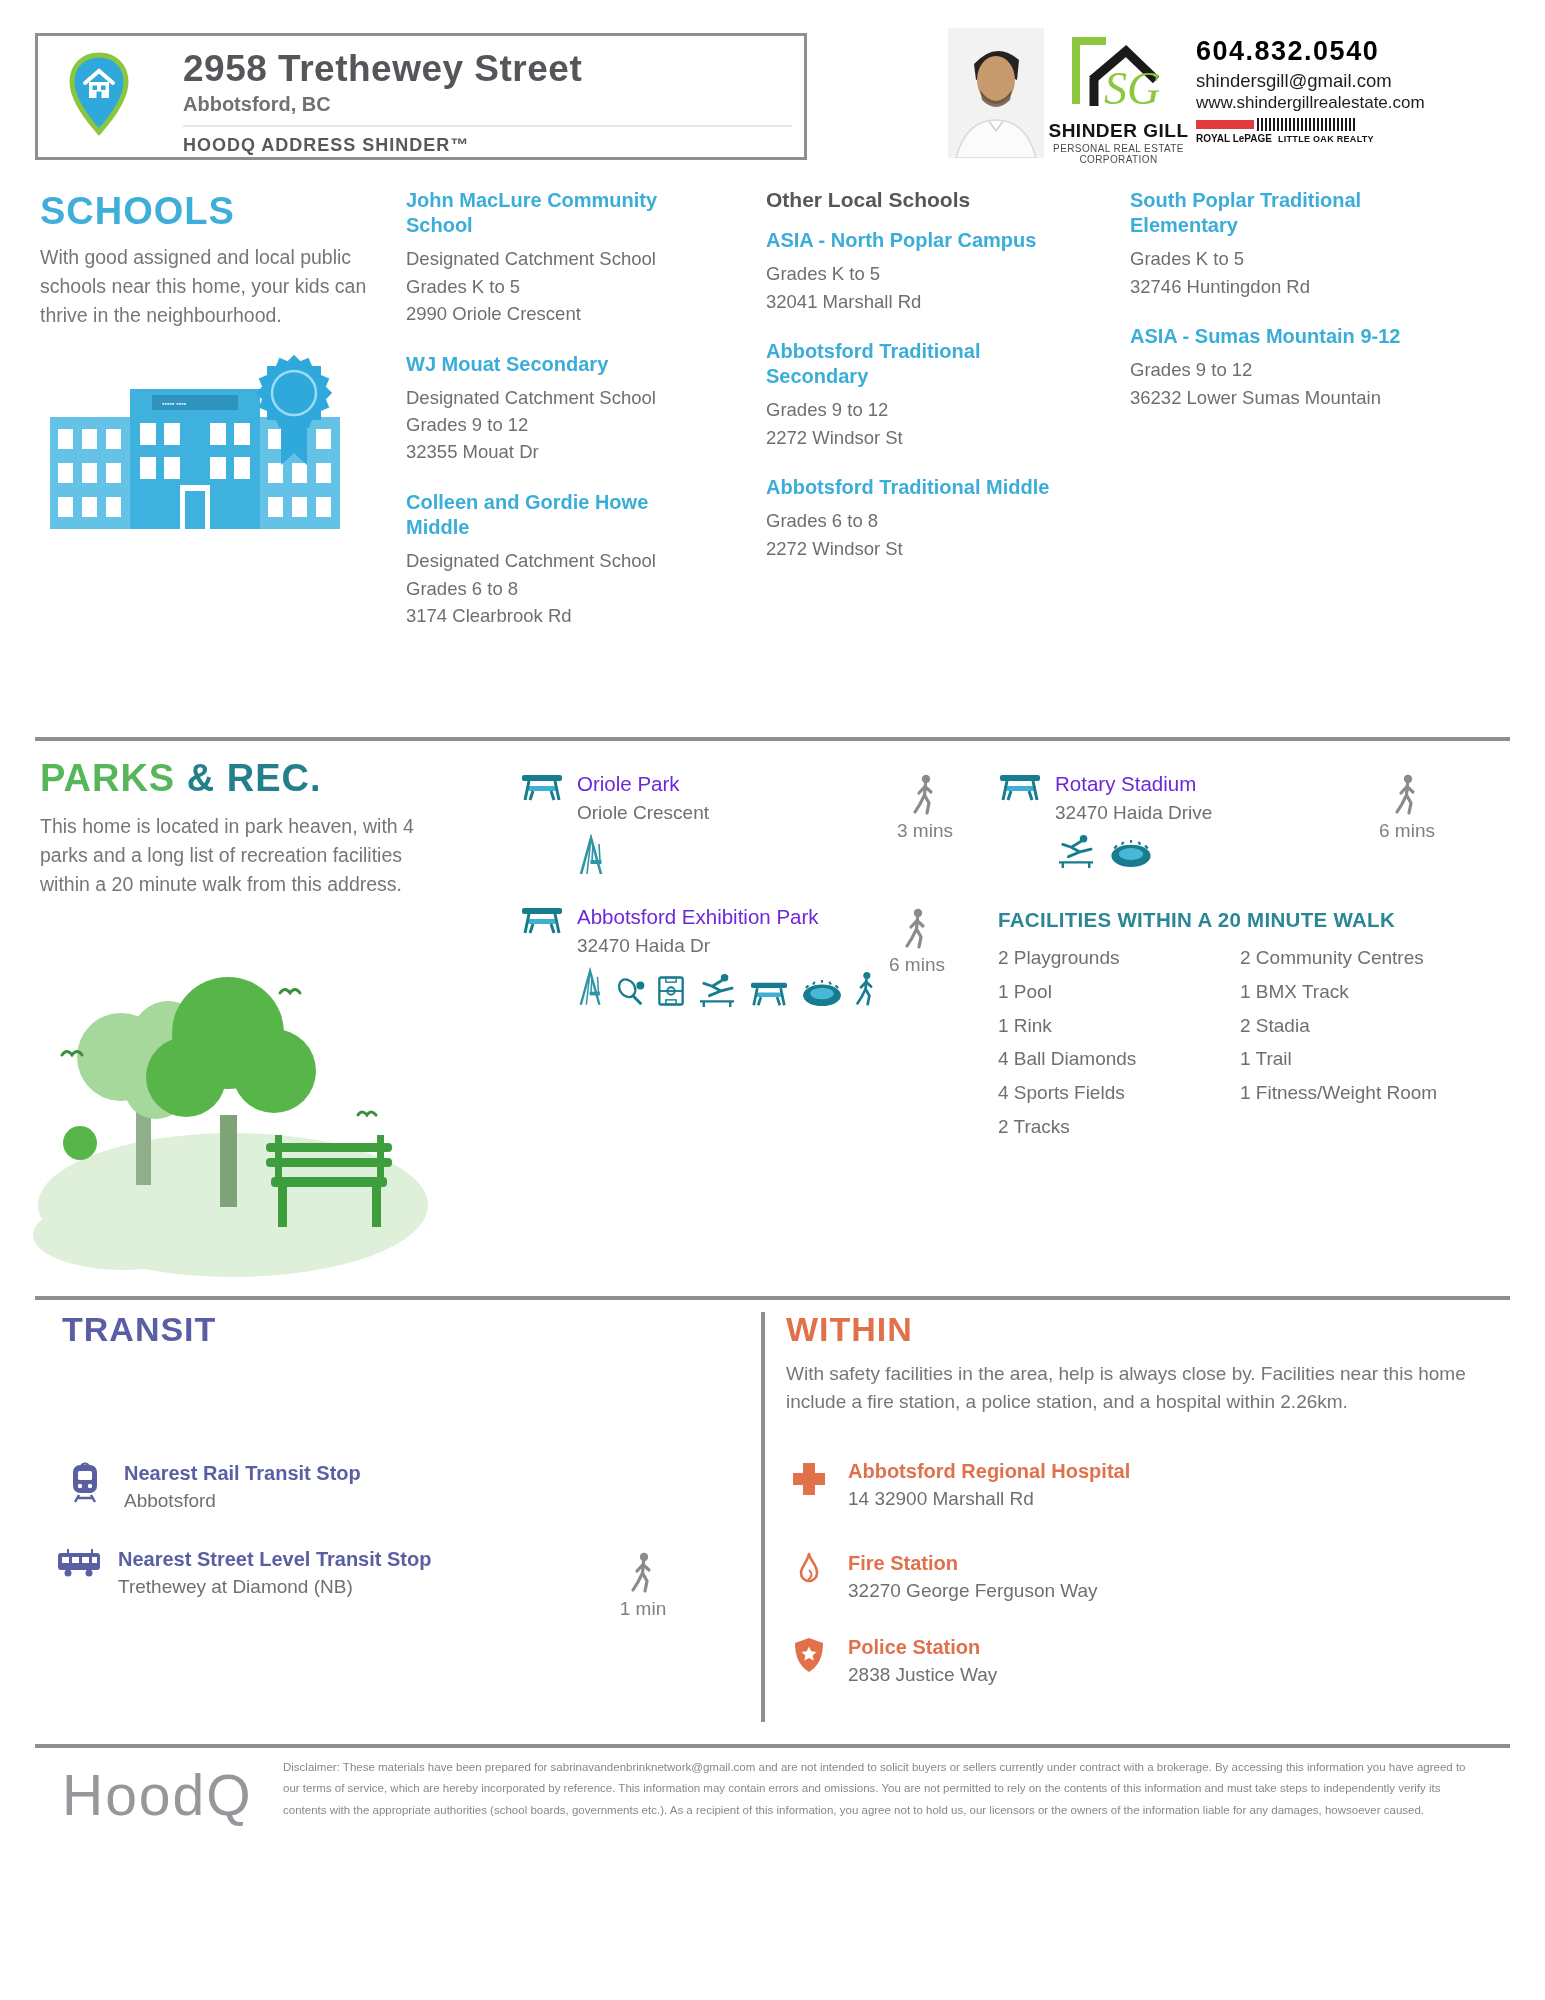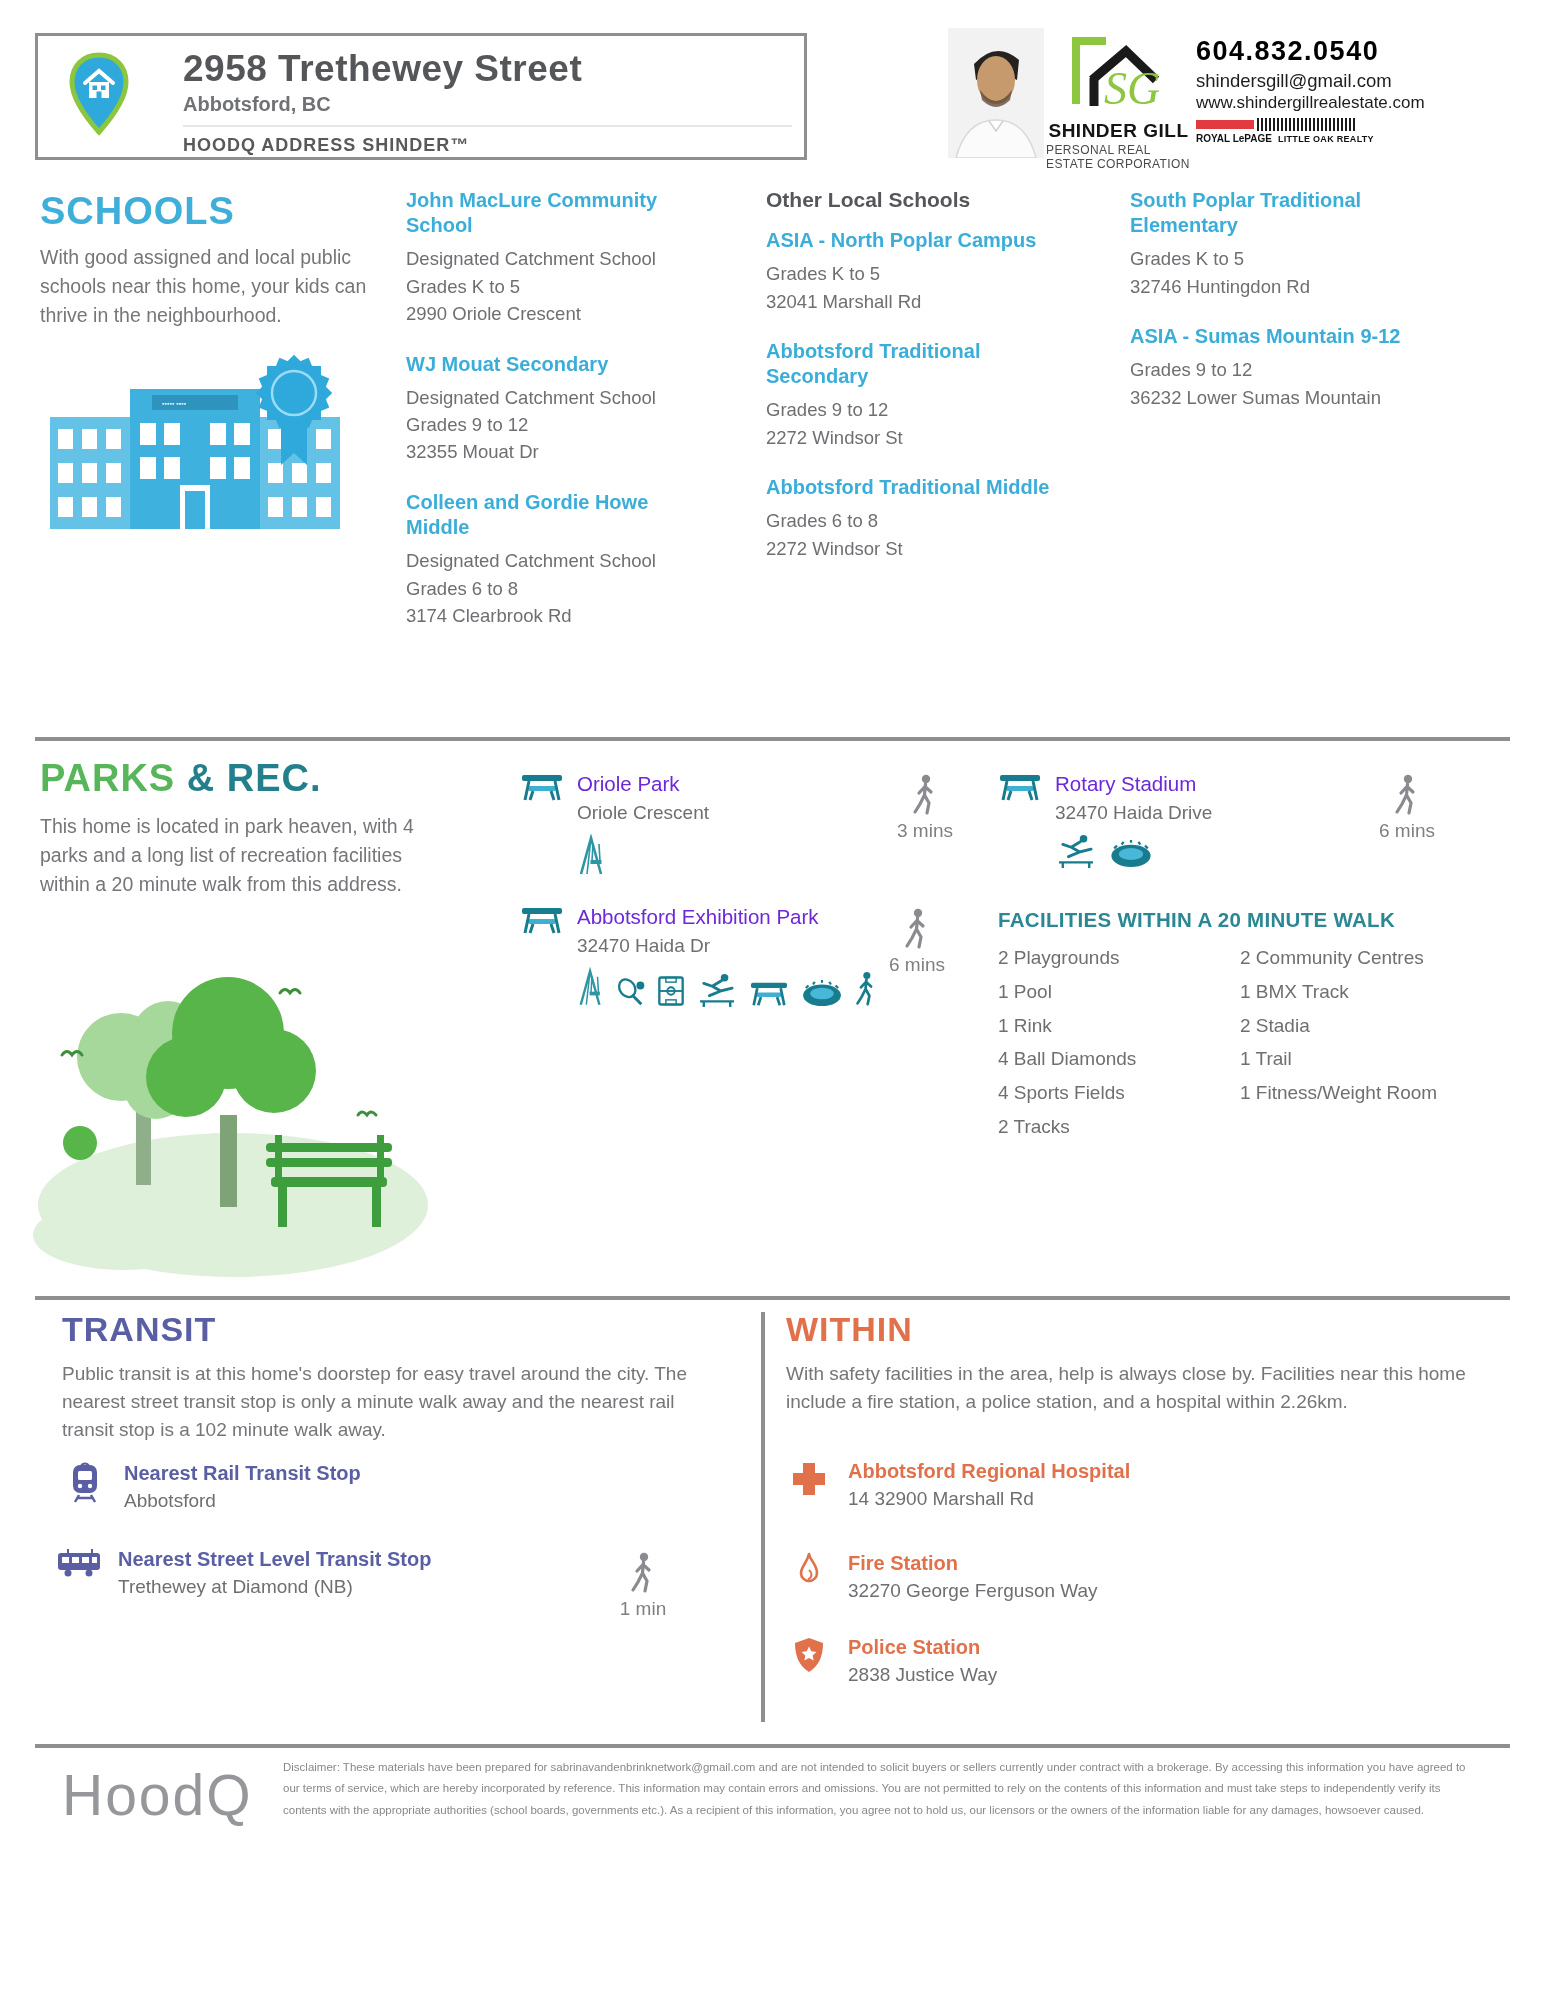--- a/index.html
+++ b/index.html
@@ -14,22 +14,22 @@
   .pin-wrap { position:absolute; left:30px; top:16px; width:62px; height:86px; }
   .addr-text { position:absolute; left:145px; top:12px; right:12px; }
   .addr-title { font-size:37px; font-weight:bold; color:#55565A; letter-spacing:.5px; }
   .addr-city  { font-size:20px; font-weight:bold; color:#707175; margin-top:3px; }
   .addr-report{ font-size:18px; font-weight:bold; color:#58595B; letter-spacing:1px;
     margin-top:9px; padding-top:8px; border-top:2px solid #e6e6e6; }
   .agent-photo { position:absolute; left:948px; top:28px; width:96px; height:130px; }
   .agent-logo  { position:absolute; left:1062px; top:34px; width:112px; height:84px; }
   .agent-name  { position:absolute; left:1046px; top:120px; width:145px; font-size:19px;
     font-weight:bold; color:#141414; text-align:center; letter-spacing:.5px; }
-  .agent-desig { position:absolute; left:1046px; top:143px; width:145px; font-size:12px;
-    color:#4a4a4a; text-align:left; letter-spacing:.4px; }
+  .agent-desig { position:absolute; left:1046px; top:143px; width:145px; font-size:10px;
+    color:#4a4a4a; text-align:center; letter-spacing:.4px; }
   .agent-contact { position:absolute; left:1196px; top:36px; width:345px; }
   .phone   { font-size:27px; font-weight:bold; color:#000; letter-spacing:1.5px; }
   .email   { font-size:18.5px; color:#1d1d1d; margin-top:3px; }
   .website { font-size:17px; color:#1d1d1d; margin-top:1px; }
   .rlp { position:absolute; left:1196px; top:118px; }
   .rlp-top { display:flex; align-items:center; gap:3px; }
   .rlp-red { width:58px; height:9px; background:#E23B3F; display:inline-block; }
   .rlp-barcode { width:98px; height:13px; display:inline-block;
     background:repeating-linear-gradient(90deg,#1b1b1b 0 2px,#fff 2px 4px); }
   .rlp-bottom { display:flex; align-items:baseline; gap:6px; margin-top:2px; }
@@ -447,21 +447,20 @@
         <div>1 Trail</div>
         <div>1 Fitness/Weight Room</div>
       </div>
     </div>
   </div>
 
   <div class="divider" style="top:1296px"></div>
   <div class="vdiv"></div>
 
   <div class="sec-title transit-title">TRANSIT</div>
-  <div class="intro transit-intro">Public transit is at this home's doorstep for easy travel around the city. The nearest street transit stop is only a minute walk away and the nearest rail transit stop is a 102 minute walk away.</div>
 
   <div class="poi" id="rail-stop">
     <div class="ic">
       <svg viewBox="0 0 30 42" width="30" height="42">
         <path d="M11 4 a4.5 4.5 0 0 1 8 0" fill="none" stroke="#5A5FA3" stroke-width="2"></path>
         <rect x="3" y="3" width="24" height="28" rx="7" fill="#5A5FA3"></rect>
         <rect x="8" y="9" width="14" height="9" rx="1.5" fill="#fff"></rect>
         <circle cx="10" cy="24" r="2.2" fill="#fff"></circle>
           <circle cx="20" cy="24" r="2.2" fill="#fff"></circle>
         <path d="M9 33 L5 40 M21 33 L25 40 M7 36 H23" stroke="#5A5FA3" stroke-width="2.5"></path>

